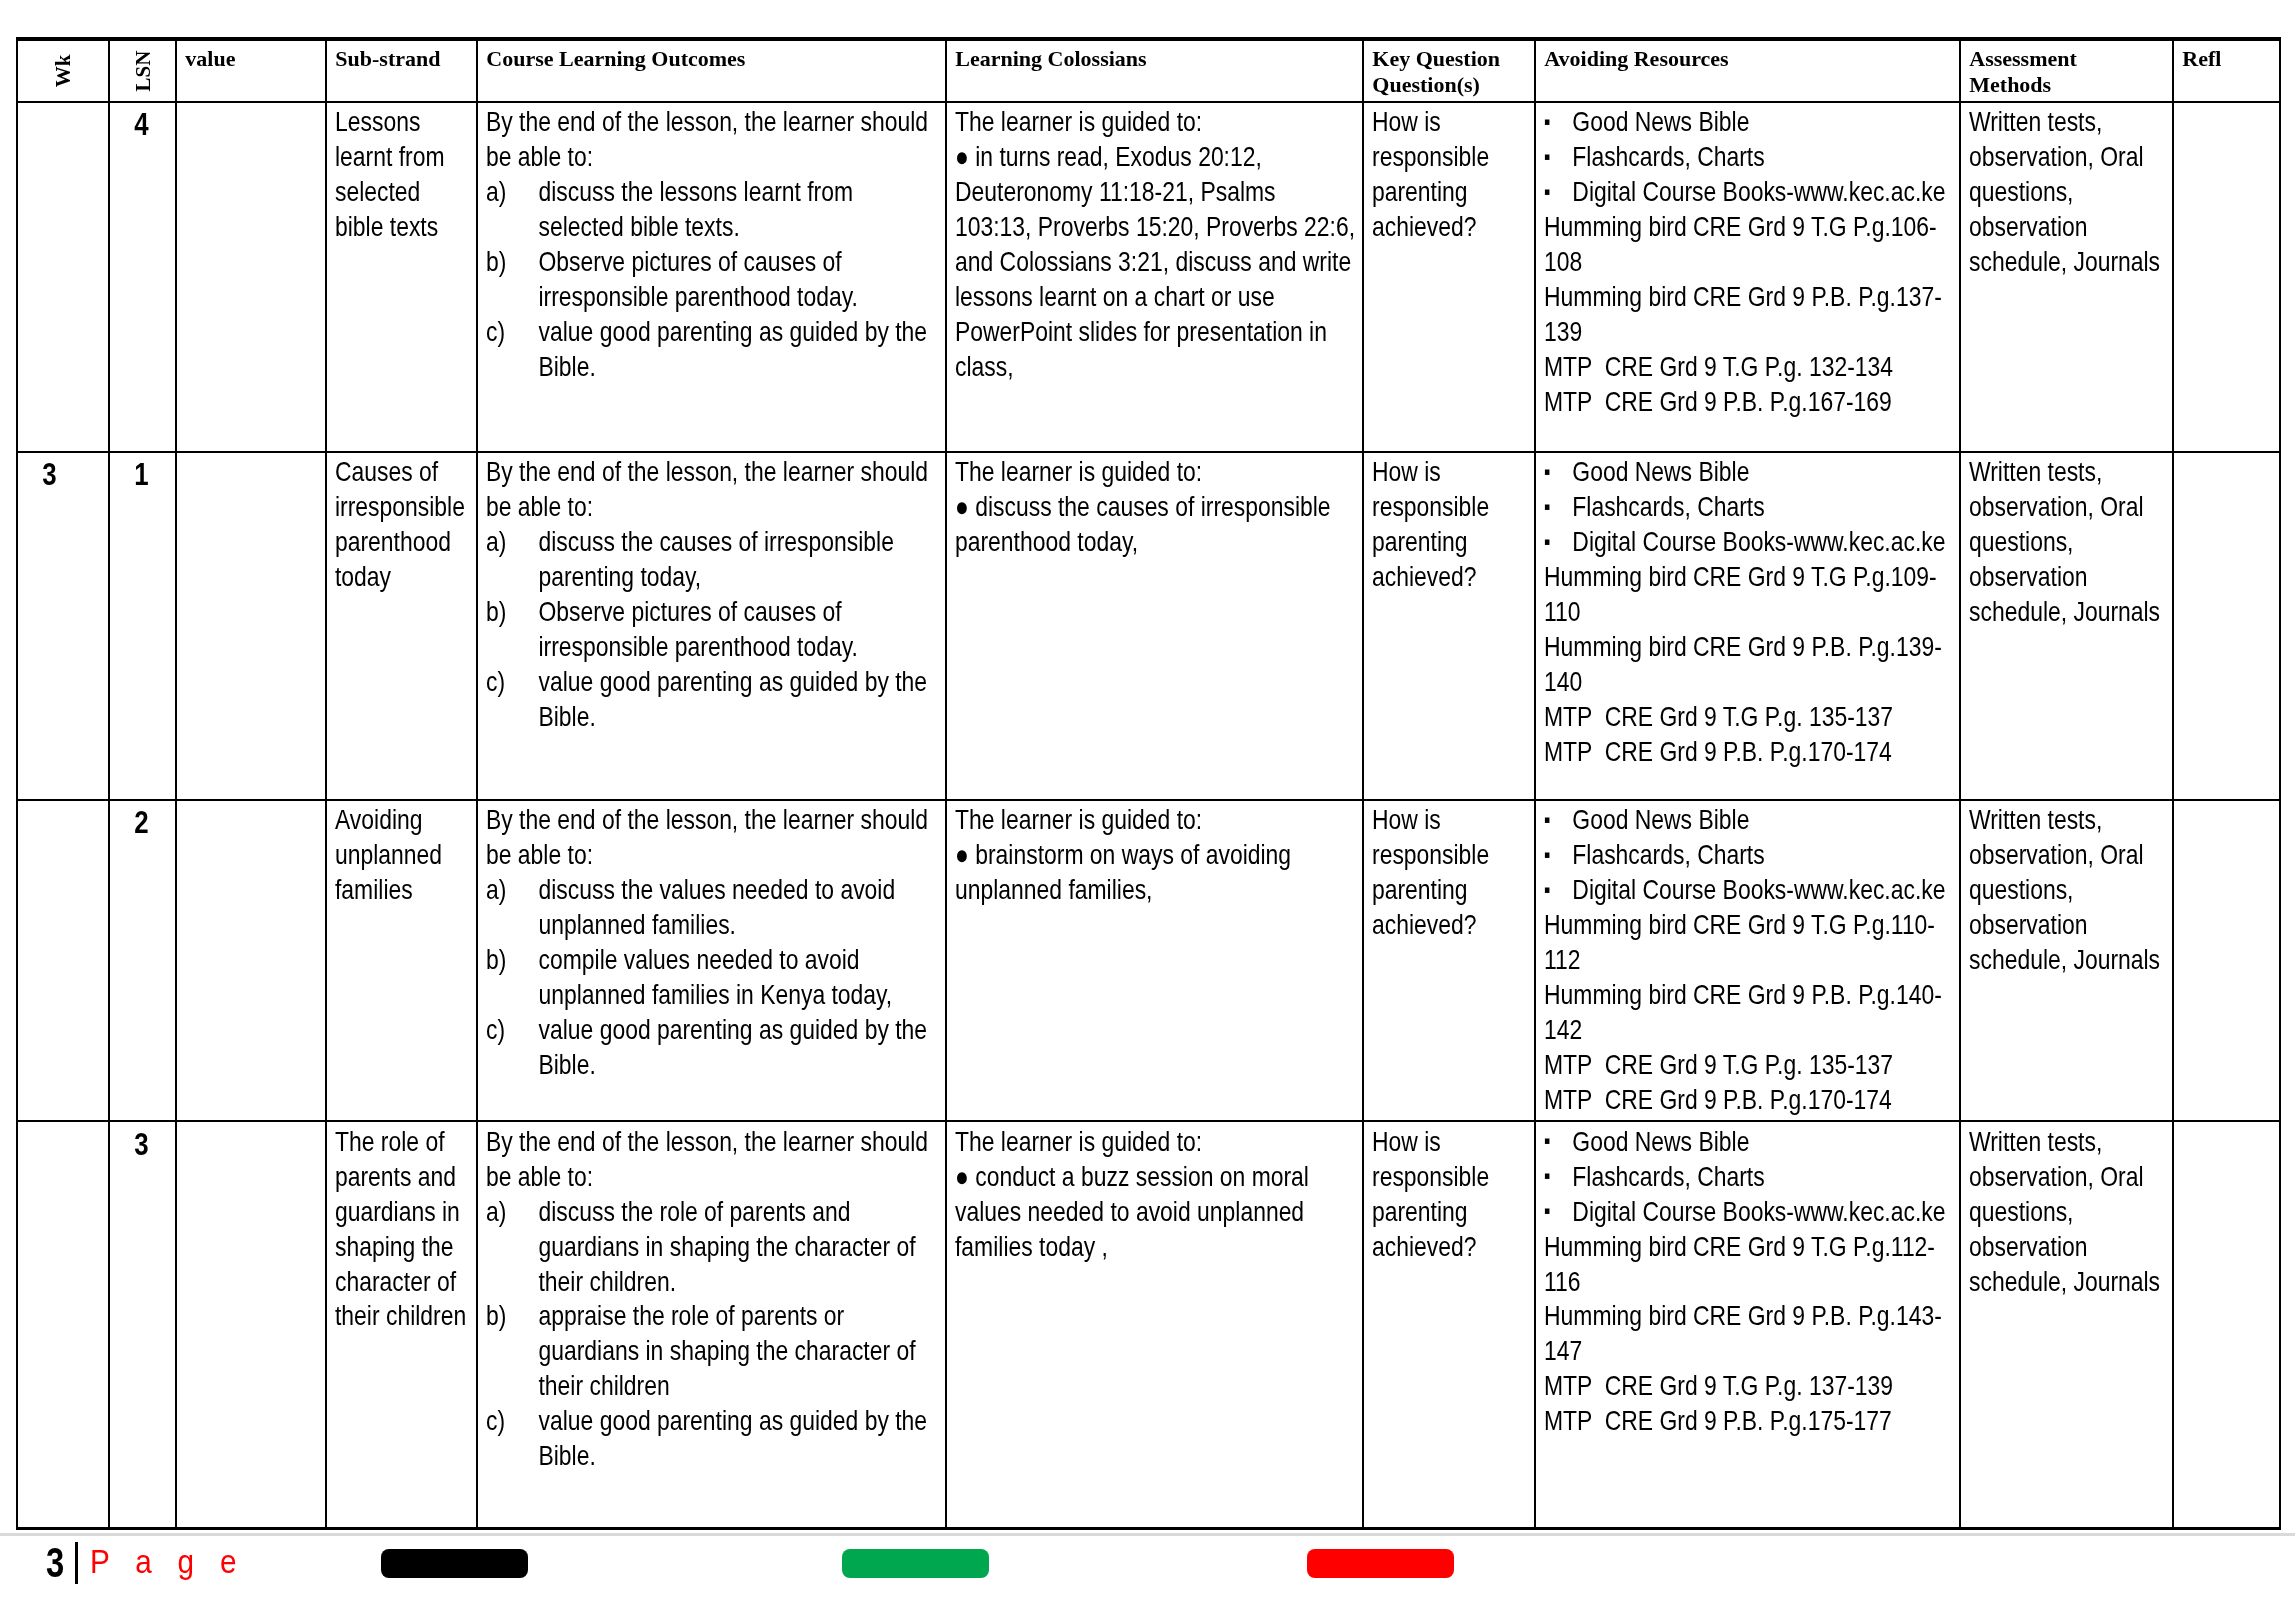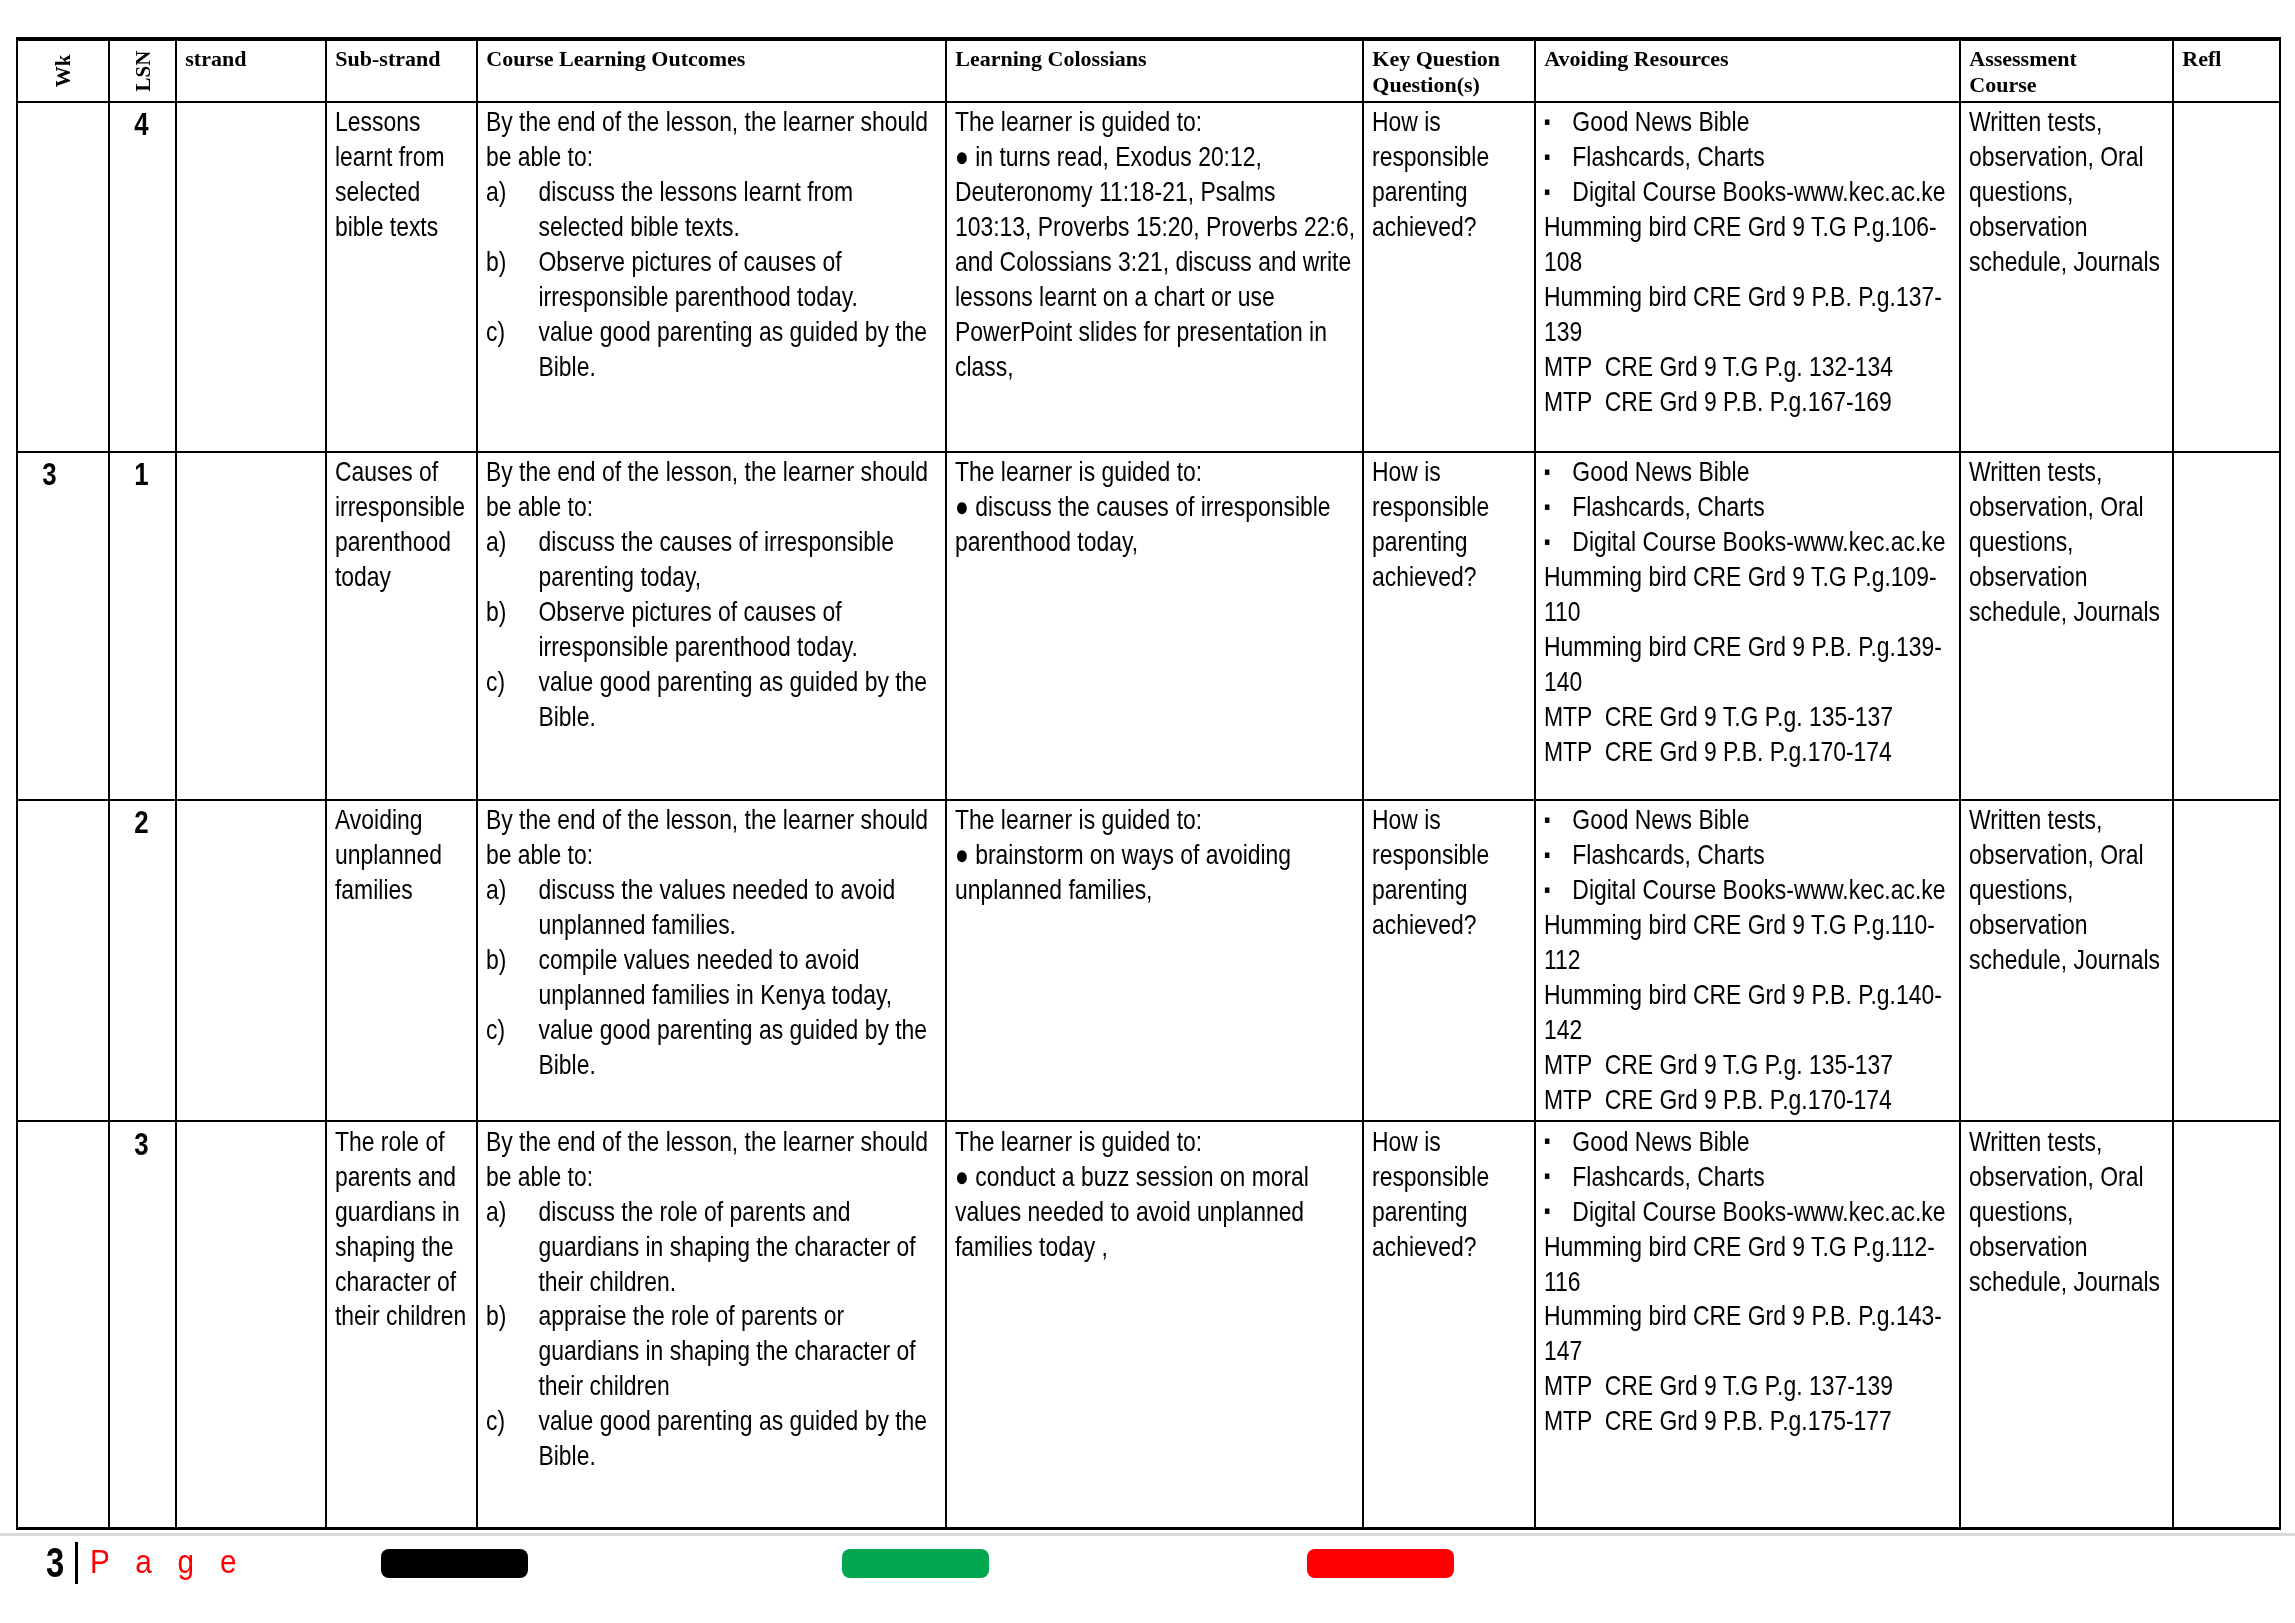--- a/index.html
+++ b/index.html
@@ -57,30 +57,30 @@
     </colgroup>
 
     <tbody>
         <tr style="height:57px">
       <th class="vert">
             <span class="vlab">Wk</span>
           </th>
       <th class="vert">
             <span class="vlab">LSN</span>
           </th>
-      <th>strand</th>
+      <th>value</th>
       <th>Sub-strand</th>
       <th>Course Learning Outcomes</th>
       <th>Learning Colossians</th>
       <th>
             <div class="hwrap">Key Question Question(s)</div>
           </th>
       <th>Avoiding Resources</th>
       <th>
-            <div class="hwrap">Assessment Course</div>
+            <div class="hwrap">Assessment Methods</div>
           </th>
       <th>Refl</th>
     </tr>
 
     <tr style="height:350px">
       <td>
             <div class="cond num"></div>
           </td>
       <td>
             <div class="cond num">4</div>

